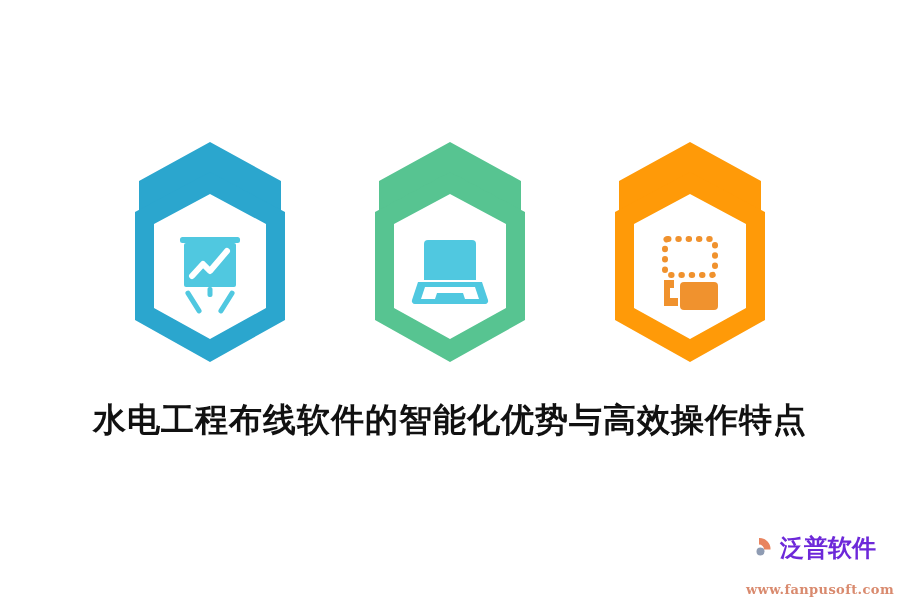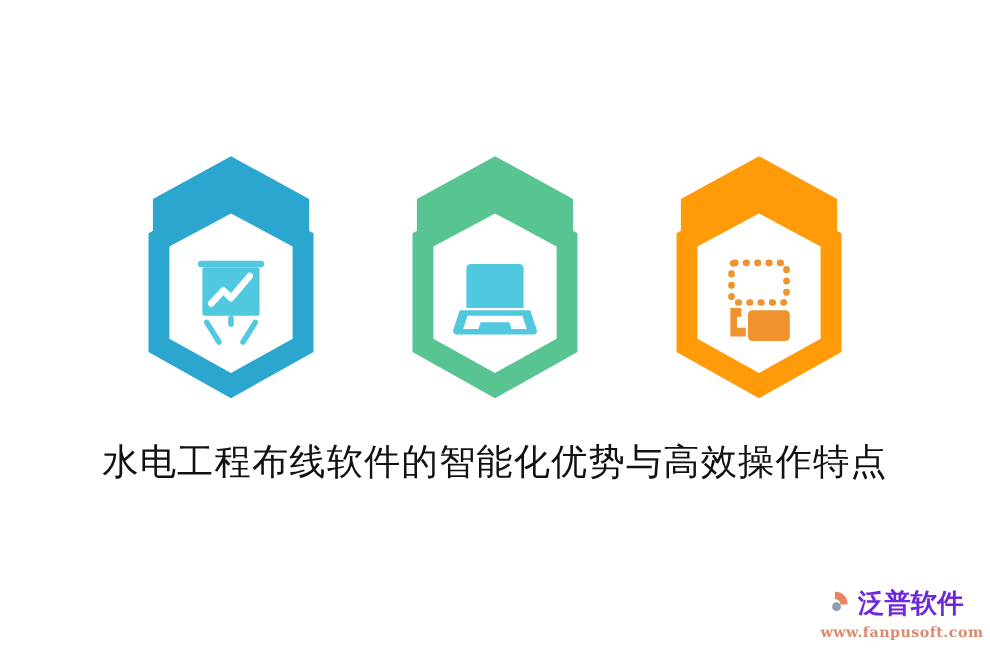--- a/index.html
+++ b/index.html
@@ -49,21 +49,21 @@
 
   
   .title {
     position: absolute;
     left: 0;
     top: 398px;
     width: 900px;
     text-align: center;
     font-family: "DejaVu Serif", "Liberation Serif", serif;
     font-size: 33px;
-    font-weight: 400;
+    font-weight: 700;
     letter-spacing: 1px;
     color: #111111;
     line-height: 44px;
     white-space: nowrap;
   }
 
   
   .logo {
     position: absolute;
     right: 14px;
@@ -91,21 +91,21 @@
     letter-spacing: 0px;
   }
   .logo-url {
     font-family: "DejaVu Serif", "Liberation Serif", serif;
     font-size: 13px;
     font-weight: 700;
     color: #d98a6e;
     letter-spacing: 0.4px;
     text-align: right;
     width: 100%;
-    margin-top: 4px;
+    margin-top: 18px;
   }
 </style>
 </head>
 <body>
 
 <div id="canvas">
 
   <div class="badge-row">
 
     <div class="badge">

